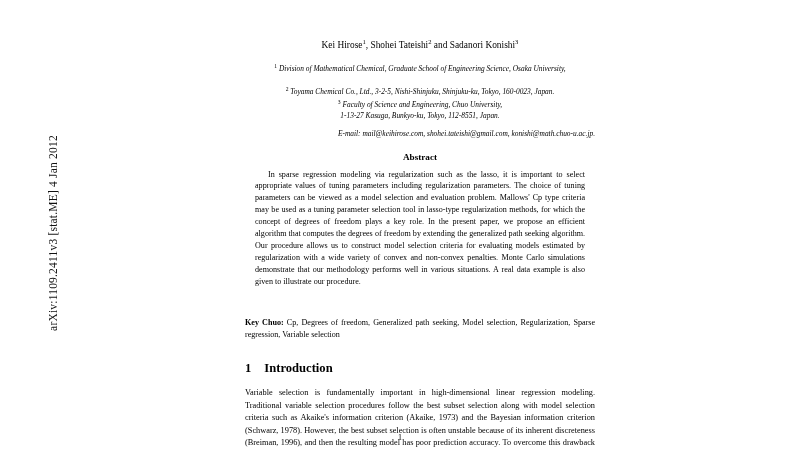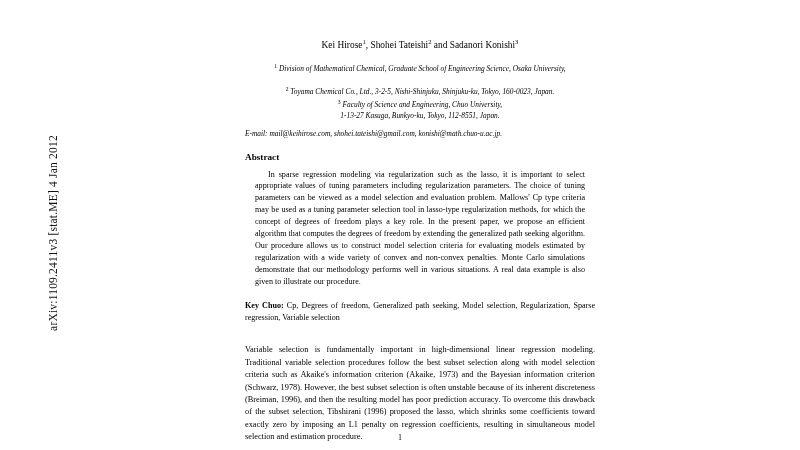--- a/index.html
+++ b/index.html
@@ -63,37 +63,37 @@
   .affil {
     text-align: center;
     font-size: 7.4px;
     font-style: italic;
     line-height: 1.5;
     margin: 0 0 7px 0;
   }
   .affil sup { font-style: normal; font-size: 5.6px; }
 
   .email {
-    text-align: left;
+    text-align: right;
     font-size: 7.4px;
     font-style: italic;
     margin: 6px 0 14px 0;
   }
 
   .abs-head {
-    text-align: left;
+    text-align: center;
     font-size: 9.2px;
     font-weight: bold;
     margin: 0 0 7px 0;
   }
   .abstract {
     font-size: 8.1px;
     line-height: 1.47;
     text-align: justify;
-    margin: 0 10px 13px 10px;
+    margin: 0 10px 30px 10px;
     text-indent: 13px;
   }
 
   .keywords {
     font-size: 8.1px;
     line-height: 1.47;
     text-align: justify;
     margin: 0 0 20px 0;
   }
   .keywords .kw-label { font-weight: bold; }
@@ -149,20 +149,23 @@
     <div class="email">E-mail: mail@keihirose.com,  shohei.tateishi@gmail.com, konishi@math.chuo-u.ac.jp.</div>
 
     <div class="abs-head">Abstract</div>
     <div class="abstract">In sparse regression modeling via regularization such as the lasso, it is important to select appropriate values of tuning parameters including regularization parameters. The choice of tuning parameters can be viewed as a model selection and evaluation problem. Mallows' Cp type criteria may be used as a tuning parameter selection tool in lasso-type regularization methods, for which the concept of degrees of freedom plays a key role. In the present paper, we propose an efficient algorithm that computes the degrees of freedom by extending the generalized path seeking algorithm. Our procedure allows us to construct model selection criteria for evaluating models estimated by regularization with a wide variety of convex and non-convex penalties. Monte Carlo simulations demonstrate that our methodology performs well in various situations. A real data example is also given to illustrate our procedure.</div>
 
     <div class="keywords">
       <span class="kw-label">Key Chuo:</span>
       <span>Cp, Degrees of freedom, Generalized path seeking, Model selection, Regularization, Sparse regression, Variable selection</span>
     </div>
 
+    <div class="section-head">
+      <span class="num">1</span><span>Introduction</span>
+    </div>
 
     <div class="body-par">Variable selection is fundamentally important in high-dimensional linear regression modeling. Traditional variable selection procedures follow the best subset selection along with model selection criteria such as Akaike's information criterion (Akaike, 1973) and the Bayesian information criterion (Schwarz, 1978). However, the best subset selection is often unstable because of its inherent discreteness (Breiman, 1996), and then the resulting model has poor prediction accuracy. To overcome this drawback of the subset selection, Tibshirani (1996) proposed the lasso, which shrinks some coefficients toward exactly zero by imposing an L1 penalty on regression coefficients, resulting in simultaneous model selection and estimation procedure.</div>
 
   </div>
 
   <div class="folio">1</div>
 
 </div>
 
 </body></html>

